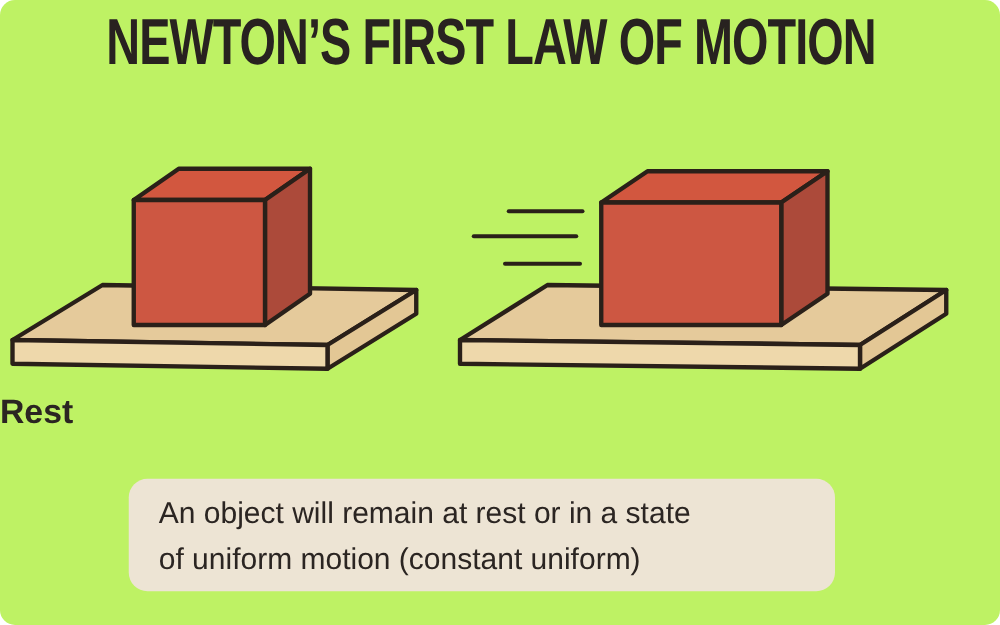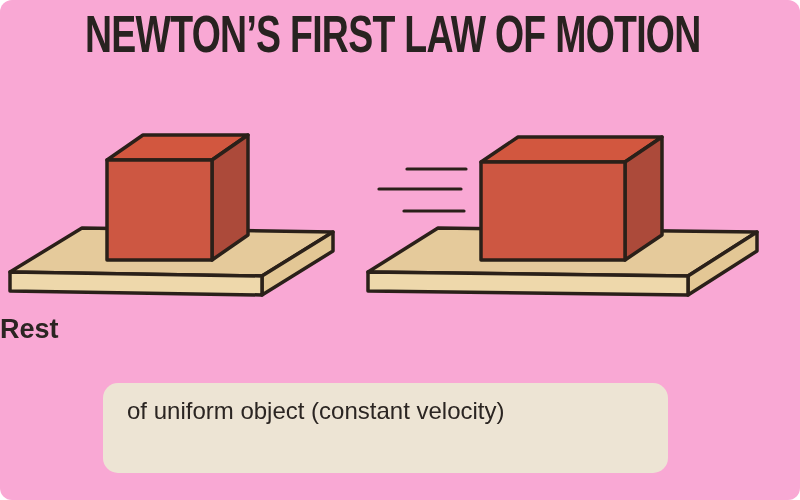--- a/index.html
+++ b/index.html
@@ -5,21 +5,21 @@
   html, body {
     margin: 0;
     padding: 0;
     background: #ffffff;
     font-family: "Liberation Sans", sans-serif;
   }
   #stage {
     position: relative;
     width: 800px;
     height: 500px;
-    background: #f9a8d4;
+    background: #bef264;
     border-radius: 12px;
     overflow: hidden;
   }
   #diagram-svg {
     position: absolute;
     left: 0;
     top: 0;
     width: 800px;
     height: 500px;
   }
@@ -112,16 +112,17 @@
       <line class="motion-line" x1="404" y1="211" x2="464" y2="211" stroke="#2A2019"></line>
     </g>
   </svg>
 
   <h1 class="page-title" style="margin:0;">NEWTON’S FIRST LAW OF MOTION</h1>
 
   <div class="scene-label" id="label-rest">Rest</div>
 
 
   <div class="caption-panel">
-    <div class="caption-line">of uniform object (constant velocity)</div>
+    <div class="caption-line">An object will remain at rest or in a state</div>
+    <div class="caption-line">of uniform motion (constant uniform)</div>
   </div>
 
 </div>
 
 </body></html>

